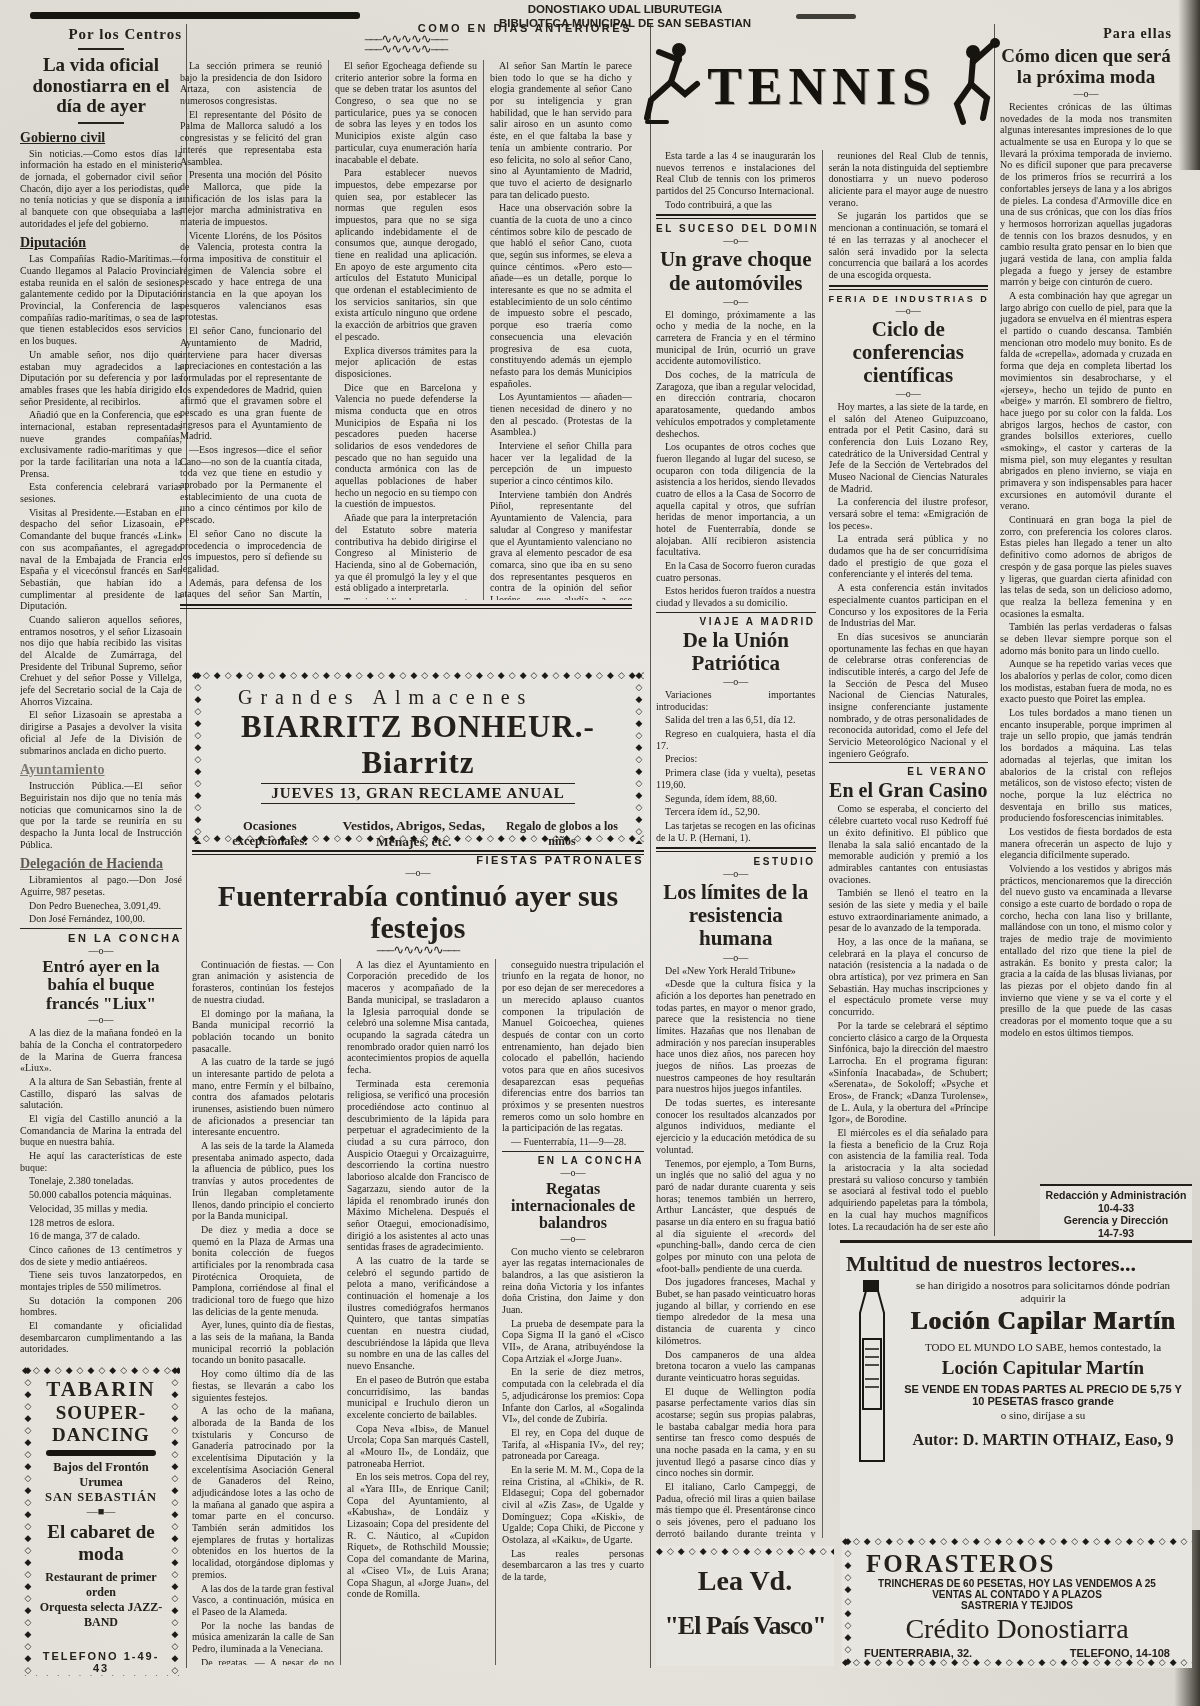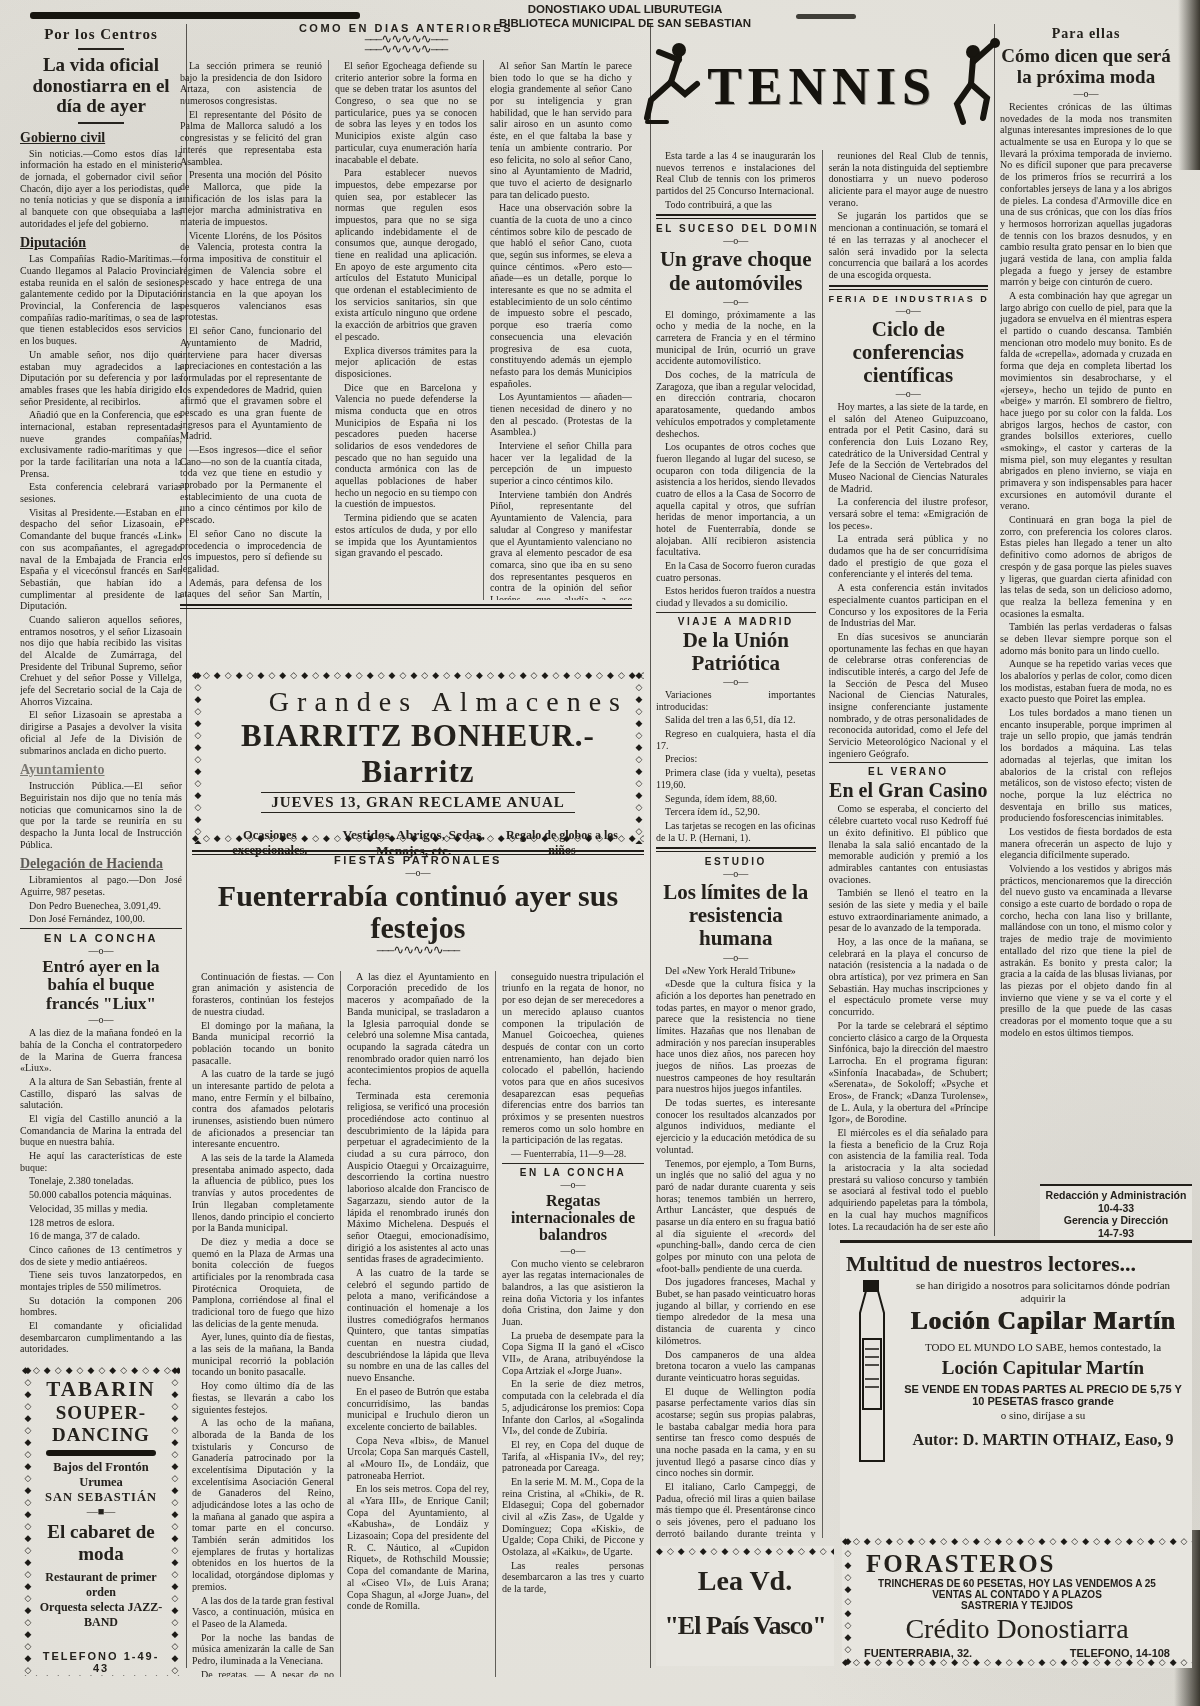--- a/index.html
+++ b/index.html
@@ -5,21 +5,21 @@
   html,body{margin:0;padding:0;}
   body{width:1200px;height:1706px;background:#b9b6ae;font-family:"Liberation Serif",serif;color:#24211c;}
   .page{position:relative;width:1200px;height:1706px;overflow:hidden;
     background:
       radial-gradient(ellipse 900px 500px at 18% 12%, rgba(120,115,105,.10), transparent 60%),
       radial-gradient(ellipse 700px 900px at 95% 80%, rgba(110,105,95,.14), transparent 60%),
       radial-gradient(ellipse 1400px 1400px at 50% 50%, #e9e7e1 0%, #e2e0d9 70%, #d6d3cb 100%);}
   .vrule{position:absolute;width:1px;background:rgba(40,38,33,.75);}
   .hrule{border:0;border-top:2px solid #201d18;border-bottom:1px solid #201d18;height:2px;margin:4px 0;background:transparent;}
   .thinrule{border:0;border-top:1px solid #2a2722;margin:3px 0;}
-  .kick{font-family:"Liberation Sans",sans-serif;font-weight:bold;font-size:11px;letter-spacing:2.5px;text-align:center;white-space:nowrap;}
+  .kick{font-family:"Liberation Sans",sans-serif;font-weight:bold;font-size:11px;letter-spacing:2.5px;text-align:right;white-space:nowrap;}
   .oring{text-align:center;font-size:10px;line-height:10px;margin:2px 0;}
   .oring::after{content:"—o—";}
   .sqg{text-align:center;font-size:13px;line-height:10px;letter-spacing:-1px;color:#1d1b17;}
   .sqg::after{content:"⎯⎯⎯∿∿∿∿∿⎯⎯⎯";}
   .shortbar{width:46px;border-top:2px solid #26231e;margin:5px auto;}
   .para{font-size:10px;line-height:1.17;text-align:justify;text-indent:9px;margin:0 0 2px 0;}
   .h-news{font-weight:bold;text-align:center;line-height:1.08;}
   .subhead{font-weight:bold;font-size:14px;margin:6px 0 2px 0;text-decoration:underline;}
   .colset{display:flex;}
   .colset .ncol{overflow:hidden;}
@@ -37,21 +37,21 @@
   .leftcol{position:absolute;left:20px;top:26px;width:162px;height:1650px;overflow:hidden;}
   .leftcol .title{font-size:19px;}
   
   .pesca{position:absolute;left:180px;top:22px;width:452px;}
   .pesca .big{font-size:33px;letter-spacing:-0.5px;}
   .pesca-cols{height:540px;margin-top:6px;}
   .pesca-cols .ncol{width:142px;height:540px;}
   
   .fiestas{position:absolute;left:192px;top:854px;width:452px;}
   .fiestas .big{font-size:30px;}
-  .fiestas-cols{height:706px;margin-top:16px;}
+  .fiestas-cols{height:706px;margin-top:4px;}
   .fiestas-cols .ncol{width:142px;height:706px;}
   
   .mid{position:absolute;left:656px;top:22px;width:332px;}
   .tennis-banner{display:flex;align-items:center;justify-content:center;gap:6px;height:128px;}
   .tennis-word{font-weight:bold;font-size:52px;letter-spacing:6px;font-family:"Liberation Serif",serif;color:#15130e;text-shadow:1px 1px 0 rgba(20,18,12,.35);}
   .mid-cols{display:flex;}
   .mid-colA{width:160px;overflow:hidden;max-height:1388px;}
   .mid-colB{width:160px;overflow:hidden;max-height:1082px;}
   .h-mid{font-weight:bold;font-size:21px;text-align:center;line-height:1.1;margin:2px 0;}
   
@@ -175,41 +175,42 @@
           <p class="para">—Esos ingresos—dice el señor Cano—no son de la cuantía citada, toda vez que tiene en estudio y aprobado por la Permanente el establecimiento de una cuota de uno a cinco céntimos por kilo de pescado.</p>
           <p class="para">El señor Cano no discute la procedencia o improcedencia de los impuestos, pero sí defiende su legalidad.</p>
           <p class="para">Además, para defensa de los ataques del señor San Martín, según los cuales el régimen de percepción de impuestos puede traer una perturbación en la venta con un retraso de veinticuatro horas, el señor Cano cita los artículos cuarto y sexto de las Ordenanzas, los cuales disponen esas percepciones, siendo el sistema el que ofrece facilidades para el expendedor para que las mercancías no sufran ese retraso al llegar a la venta con lo que cree refutar los argumentos del señor San Martín.</p>
         </div>
       <div class="colsep"></div>
       <div class="ncol">
           <p class="para">El señor Egocheaga defiende su criterio anterior sobre la forma en que se deben tratar los asuntos del Congreso, o sea que no se particularice, pues ya se conocen de sobra las leyes y en todos los Municipios existe algún caso particular, cuya enumeración haría inacabable el debate.</p>
           <p class="para">Para establecer nuevos impuestos, debe empezarse por quien sea, por establecer las normas que regulen esos impuestos, para que no se siga aplicando indebidamente el de consumos que, aunque derogado, tiene en realidad una aplicación. En apoyo de este argumento cita artículos del Estatuto Municipal que ordenan el establecimiento de los servicios sanitarios, sin que exista artículo ninguno que ordene la exacción de arbitrios que graven el pescado.</p>
           <p class="para">Explica diversos trámites para la mejor aplicación de estas disposiciones.</p>
           <p class="para">Dice que en Barcelona y Valencia no puede defenderse la misma conducta que en otros Municipios de España ni los pescadores pueden hacerse solidarios de esos vendedores de pescado que no han seguido una conducta armónica con las de aquellas poblaciones de haber hecho un negocio en su tiempo con la cuestión de impuestos.</p>
+          <p class="para">Añade que para la interpretación del Estatuto sobre materia contributiva ha debido dirigirse el Congreso al Ministerio de Hacienda, sino al de Gobernación, ya que él promulgó la ley y el que está obligado a interpretarla.</p>
           <p class="para">Termina pidiendo que se acaten estos artículos de duda, y por ello se impida que los Ayuntamientos sigan gravando el pescado.</p>
         </div>
       <div class="colsep"></div>
       <div class="ncol">
           <p class="para">Al señor San Martín le parece bien todo lo que se ha dicho y elogia grandemente al señor Cano por su inteligencia y gran habilidad, que le han servido para salir airoso en un asunto como éste, en el que faltaba la base y tenía un ambiente contrario. Por eso felicita, no solo al señor Cano, sino al Ayuntamiento de Madrid, que tuvo el acierto de designarlo para tan delicado puesto.</p>
           <p class="para">Hace una observación sobre la cuantía de la cuota de uno a cinco céntimos sobre kilo de pescado de que habló el señor Cano, cuota que, según sus informes, se eleva a quince céntimos. «Pero esto—añade—es un detalle, porque lo interesante es que no se admita el establecimiento de un solo céntimo de impuesto sobre el pescado, porque eso traería como consecuencia una elevación progresiva de esa cuota, constituyendo además un ejemplo nefasto para los demás Municipios españoles.</p>
           <p class="para">Los Ayuntamientos — añaden— tienen necesidad de dinero y no den al pescado. (Protestas de la Asamblea.)</p>
           <p class="para">Interviene el señor Chilla para hacer ver la legalidad de la percepción de un impuesto superior a cinco céntimos kilo.</p>
           <p class="para">Interviene también don Andrés Piñol, representante del Ayuntamiento de Valencia, para saludar al Congreso y manifestar que el Ayuntamiento valenciano no grava al elemento pescador de esa comarca, sino que iba en su seno dos representantes pesqueros en contra de la opinión del señor Lloréns, que aludía a ese Ayuntamiento por no defender a los pescadores.</p>
         </div>
     </div>
     <hr class="hrule">
   </div>
 
   <div class="ad-box biarritz">
     <div class="bi-inner">
       <span class="dh" style="position:absolute;left:0;right:0;top:0;"></span>
       <span class="dh" style="position:absolute;left:0;right:0;bottom:0;"></span>
       <span class="dv" style="left:0;"></span>
       <span class="dv" style="right:0;"></span>
-      <div style="font-size:28px;letter-spacing:8px;text-align:right;padding-left:30px;margin-top:12px;">Grandes Almacenes</div>
+      <div style="font-size:20px;letter-spacing:8px;text-align:left;padding-left:30px;margin-top:12px;">Grandes Almacenes</div>
       <div style="font-weight:bold;font-size:31px;letter-spacing:1px;">BIARRITZ BONHEUR.-Biarritz</div>
       <div style="font-weight:bold;font-size:15px;letter-spacing:1px;border-top:1px solid #26231e;border-bottom:1px solid #26231e;display:inline-block;padding:1px 10px;margin-top:2px;">JUEVES 13, GRAN RECLAME ANUAL</div>
       <div style="display:flex;justify-content:space-between;align-items:baseline;margin-top:14px;padding:0 8px;">
         <span style="font-weight:bold;font-size:12.5px;">Ocasiones excepcionales.</span>
         <span style="font-weight:bold;font-size:13.5px;">Vestidos, Abrigos, Sedas, Menajes, etc.</span>
         <span style="font-weight:bold;font-size:12px;">Regalo de globos a los niños</span>
       </div>
     </div>
   </div>
   <hr class="hrule" style="position:absolute;left:192px;top:846px;width:452px;">

